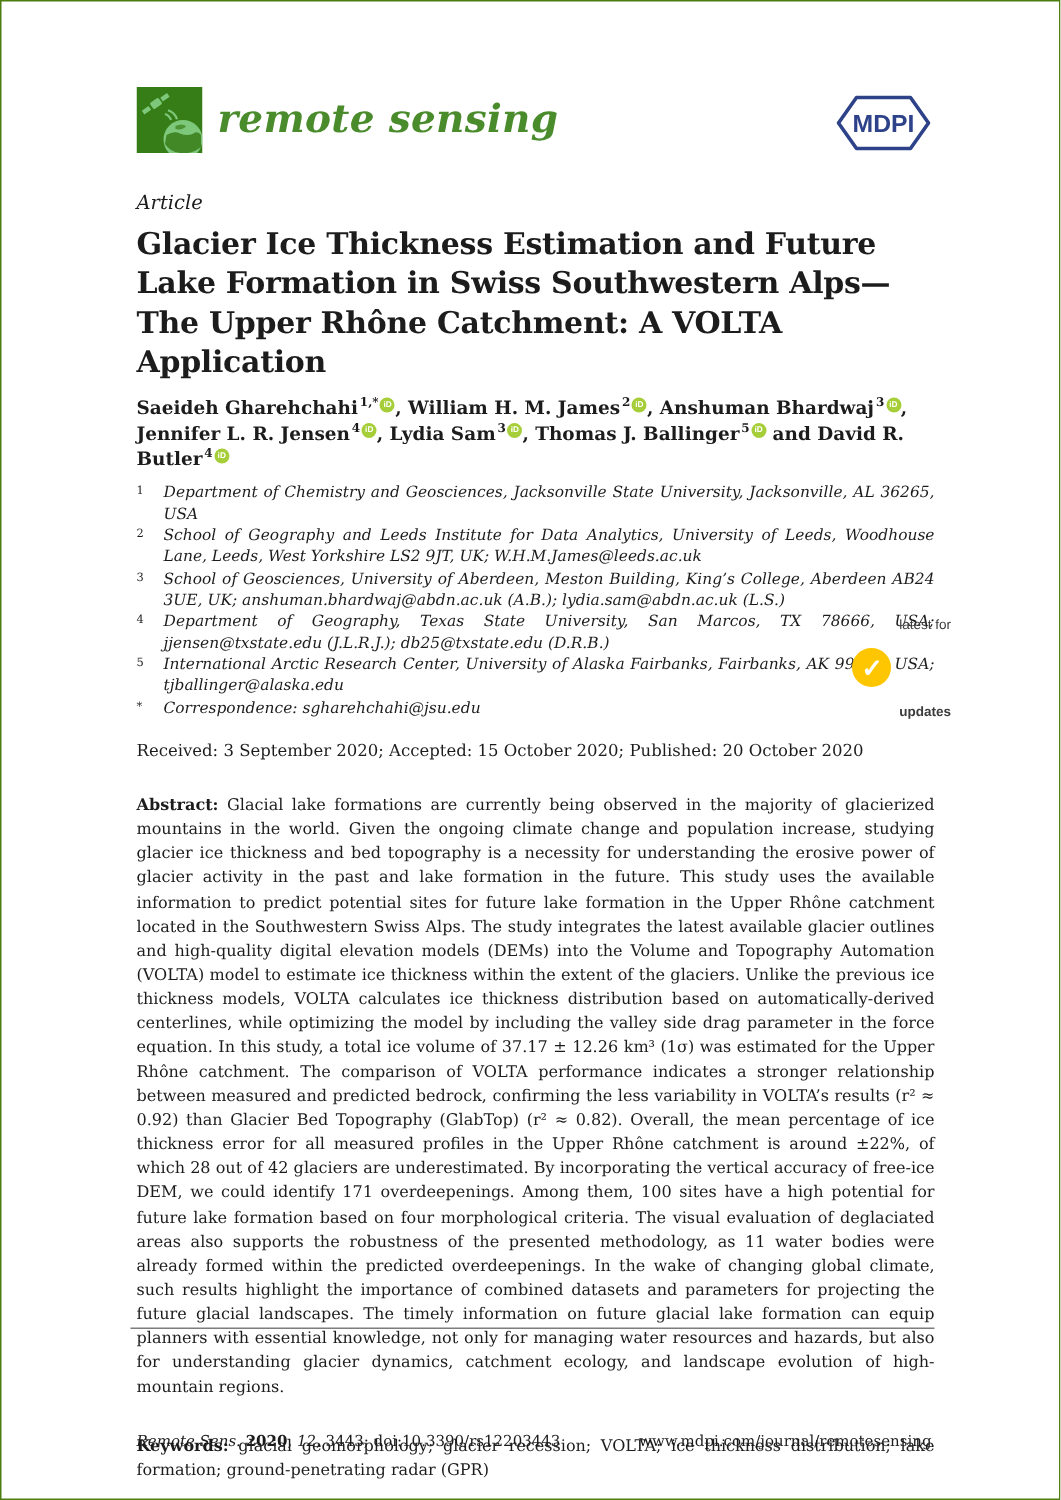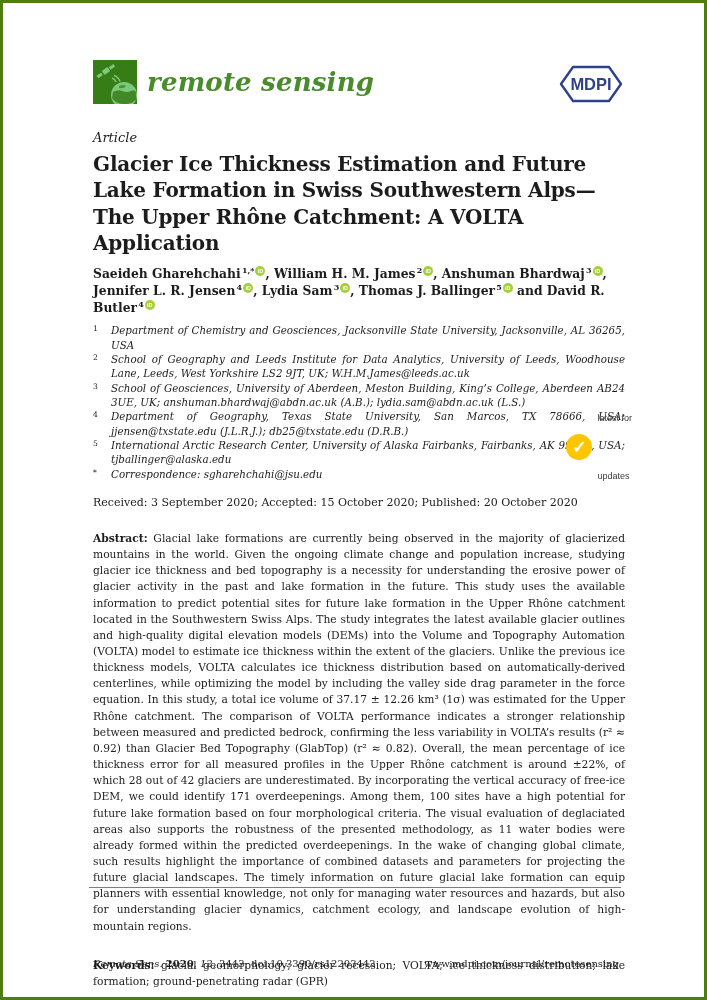--- a/index.html
+++ b/index.html
@@ -1,21 +1,21 @@
 <!DOCTYPE html>
 <html><head>
 <meta charset="utf-8">
 <style>
   html,body { margin:0; padding:0; background:#f2f2f2; }
   .page {
     position:relative;
     width:707px; height:1000px;
     margin:0 auto;
     background:#ffffff;
-    border:3px solid #4d7c0f;
+    border:1px solid #4d7c0f;
     box-sizing:border-box;
     font-family:"DejaVu Serif", serif;
     color:#1c1c1c;
     overflow:hidden;
   }
   .content { position:absolute; left:90px; width:532px; top:0; }
 
   
   .logo-row { display:flex; justify-content:space-between; align-items:flex-start; padding-top:57px; }
   .journal-logo { display:flex; align-items:center; gap:10px; }
@@ -47,21 +47,21 @@
     position:absolute; right:72px; top:410px;
     display:flex; align-items:center; gap:5px;
     font-family:"Liberation Sans", sans-serif;
   }
   .badge-circle {
     width:26px; height:26px; border-radius:50%;
     background:#fdc600; color:#fff; font-size:17px; font-weight:bold;
     display:flex; align-items:center; justify-content:center;
   }
   .badge-text { font-size:9px; line-height:1.15; color:#3b3b3b; }
-  .badge-text .b2 { font-weight:normal;margin-top:48px; }
+  .badge-text .b2 { font-weight:bold;margin-top:48px; }
 
   .abstract { margin-top:22px; font-size:10.7px; line-height:1.51; text-align:justify; }
   .abstract .lbl { font-weight:bold; }
 
   .keywords { margin-top:23px; font-size:10.7px; line-height:1.51; text-align:justify; }
   .keywords .lbl { font-weight:bold; }
 
   .divider { position:absolute; left:86px; right:83px; top:884px; border-top:1.3px solid #7d7d7d; }
 
   .footer {

